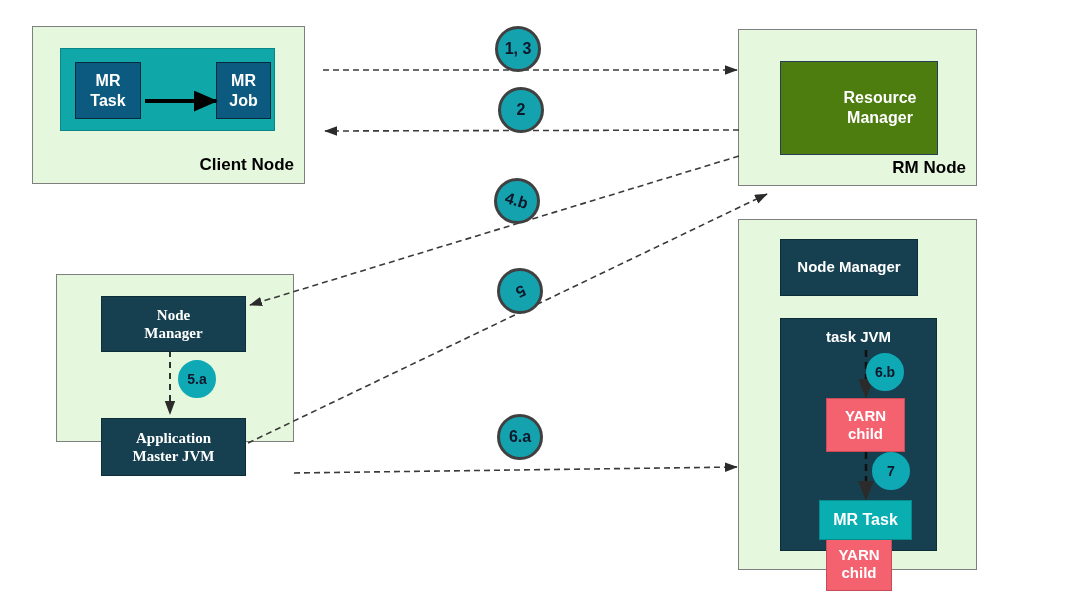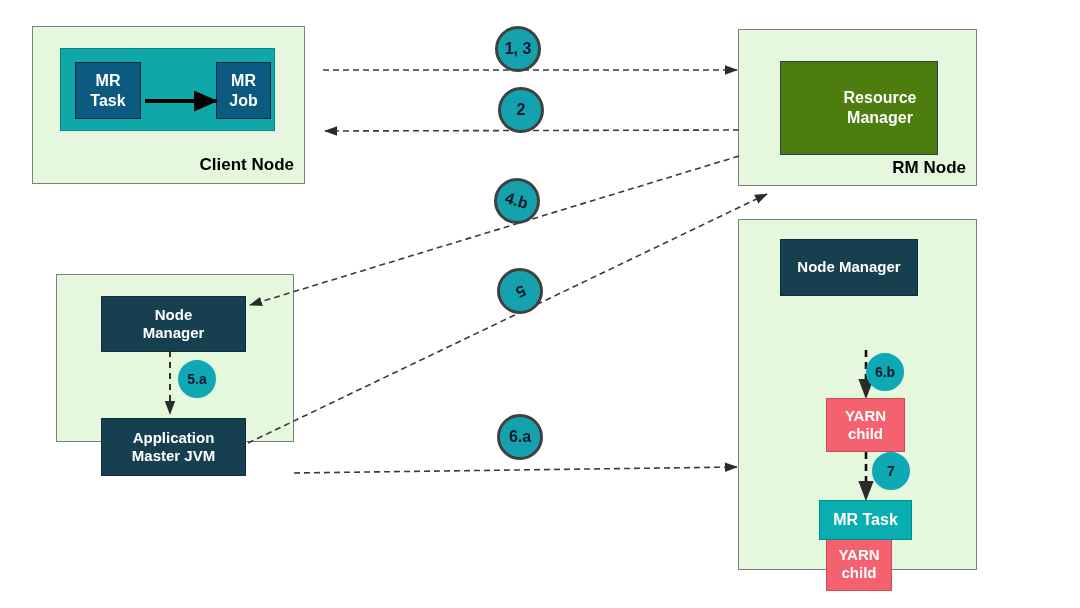--- a/index.html
+++ b/index.html
@@ -169,37 +169,40 @@
   </div>
 
   <div class="node-box" style="left:738px; top:29px; width:239px; height:157px;">
     <div class="inner-box steel" style="left:41px; top:31px; width:158px; height:94px; font-size:16px;">
       <span>Resource</span>
       <span>Manager</span>
     </div>
     <div class="node-caption" style="right:10px; bottom:7px;">RM Node</div>
   </div>
 
-  <div class="node-box" style="left:56px; top:274px; width:238px; height:168px;">
+  <div class="node-box" style="left:56px; top:274px; width:238px; height:168px;font-family:Liberation Serif, serif;">
     <div class="inner-box navy" style="left:44px; top:21px; width:145px; height:56px; font-size:15px;">
       <span>Node</span>
       <span>Manager</span>
     </div>
 
     <div class="inner-box navy" style="left:44px; top:143px; width:145px; height:58px; font-size:15px;">
       <span>Application</span>
       <span>Master JVM</span>
     </div>
   </div>
 
   <div class="node-box" style="left:738px; top:219px; width:239px; height:351px;">
     <div class="inner-box navy" style="left:41px; top:19px; width:138px; height:57px; font-size:15px;">
       <span>Node Manager</span>
     </div>
 
+    <div class="inner-box navy" style="left:41px; top:98px; width:157px; height:233px; justify-content:flex-start;">
+      <span class="plain-label" style="position:relative; margin-top:9px; font-size:15px;">task JVM</span>
+    </div>
 
     <div class="inner-box salmon" style="left:87px; top:317px; width:66px; height:54px; font-size:15px;">
       <span>YARN</span>
       <span>child</span>
     </div>
 
     <div class="inner-box teal-box" style="left:87px; top:281px; width:66px; height:38px; font-size:15px;"></div>
   </div>
 
   <div class="inner-box salmon" style="position:absolute; left:826px; top:398px; width:79px; height:54px; font-size:15px; z-index:4;">

